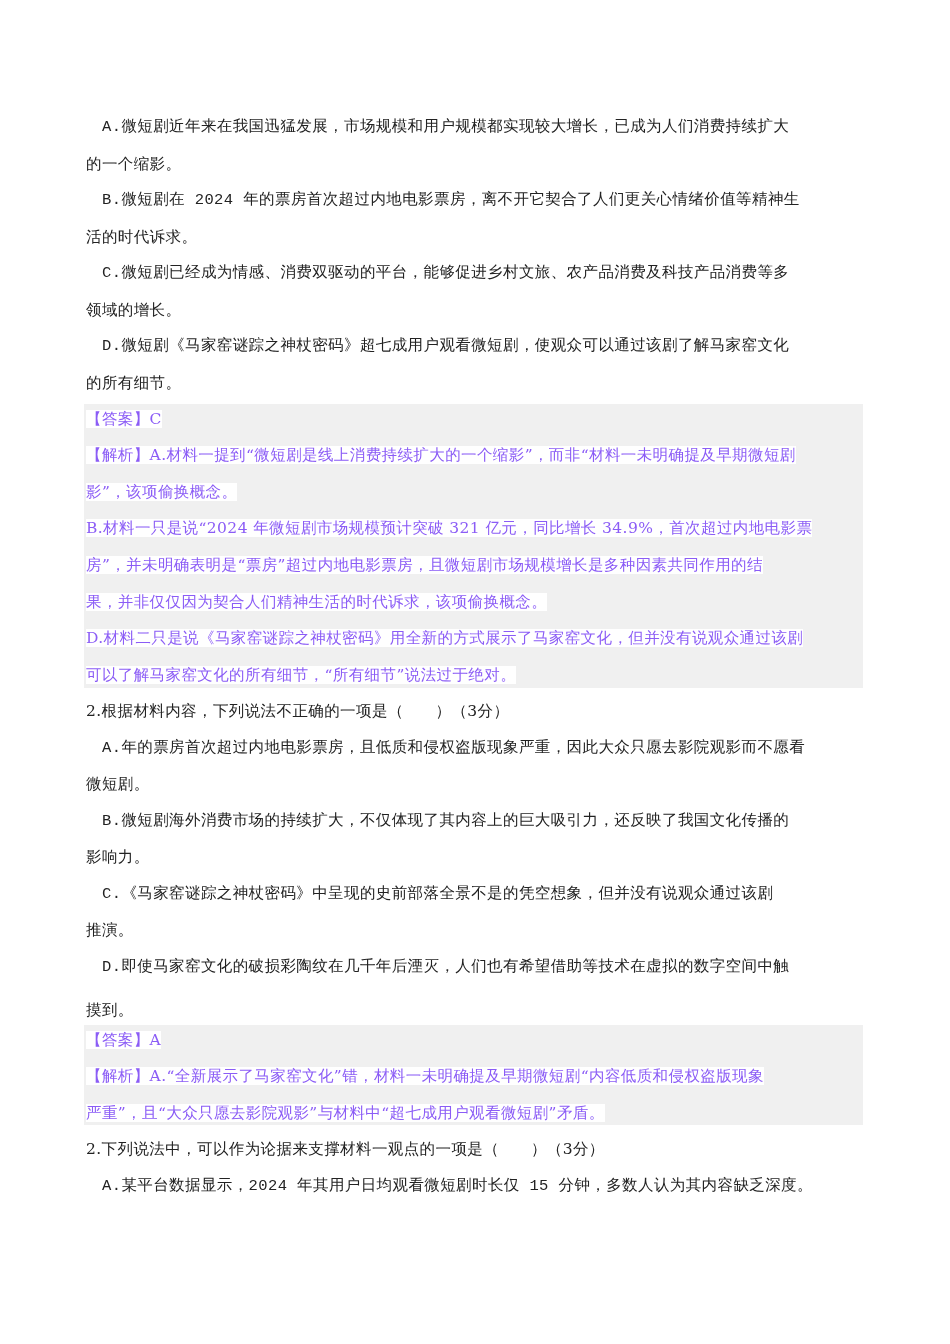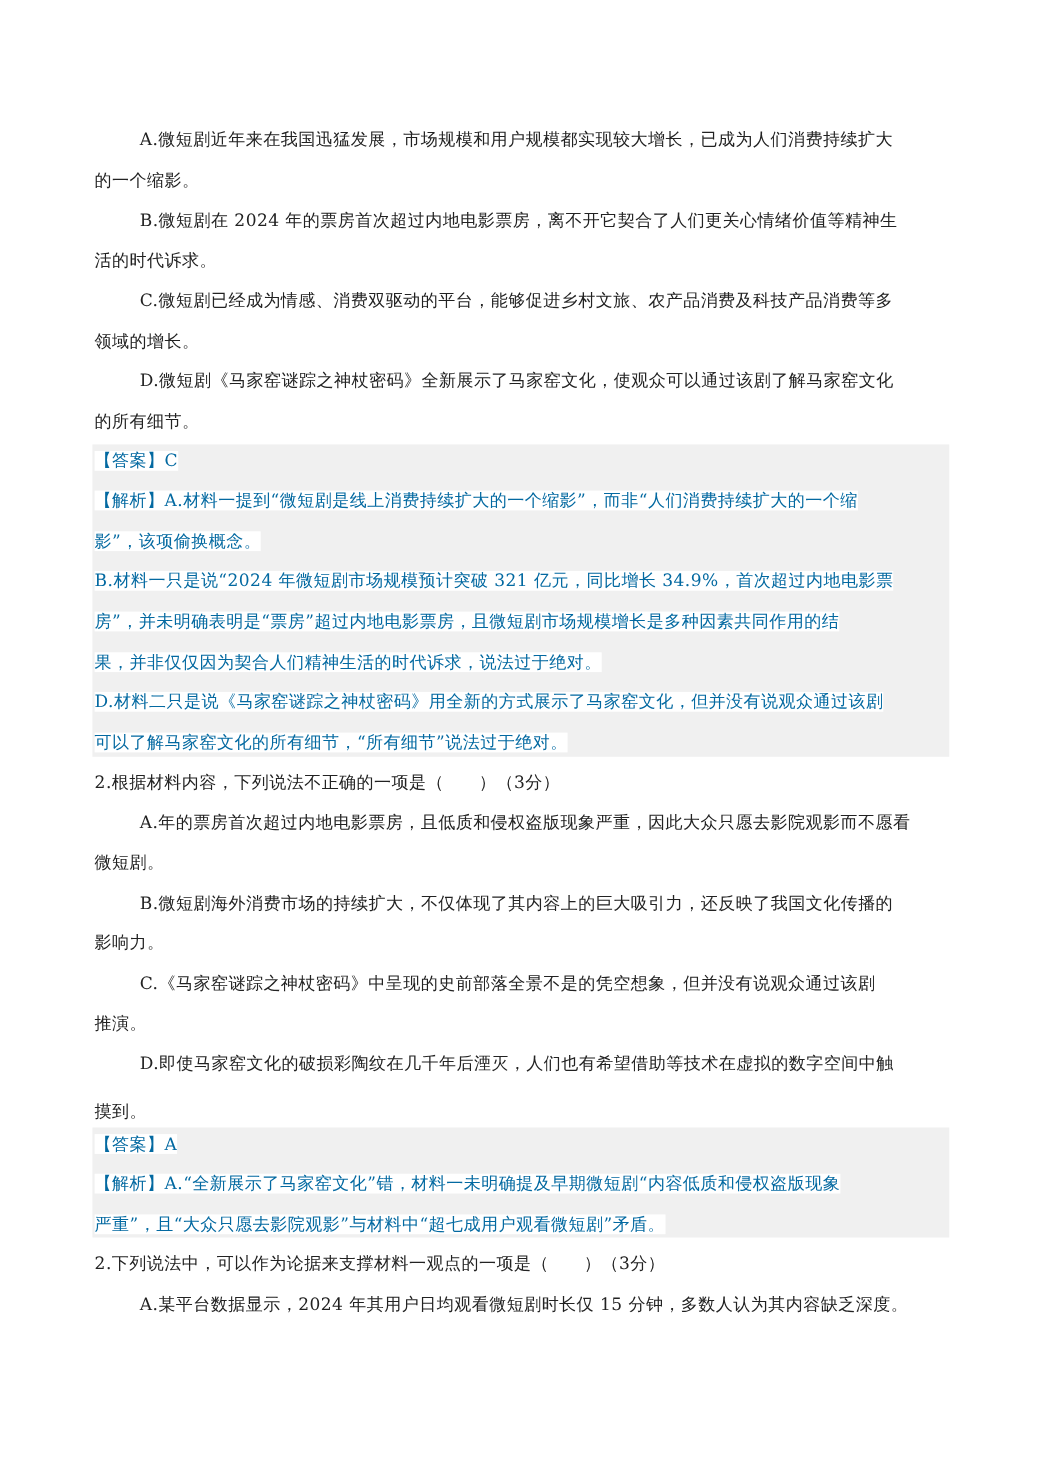--- a/index.html
+++ b/index.html
@@ -1,45 +1,45 @@
 <!DOCTYPE html>
 <html><head>
 <meta charset="utf-8">
 <style>
   html, body { margin: 0; padding: 0; background: #ffffff; }
   body { width: 950px; height: 1344px; position: relative; overflow: hidden;
          font-family: "DejaVu Serif", "Liberation Serif", serif; color: #222222; }
   .page { position: absolute; left: 86px; top: 0; width: 778px; }
   .line { position: absolute; left: 0; font-size: 15.5px; line-height: 22px; white-space: nowrap; letter-spacing: 0.4px; }
-  .indent { left: 41px; }
+  .indent { left: 16px; font-family: Liberation Mono, monospace; }
   .block { position: absolute; left: -2px; width: 779px; background: #f0f0f0; }
-  .red { color: #0369a1; }
+  .red { color: #8b5cf6; }
   .hl { background: #ffffff; }
 </style>
 </head>
 <body>
 
 <div class="page">
 
   <div class="line indent" style="top:116px">A.微短剧近年来在我国迅猛发展，市场规模和用户规模都实现较大增长，已成为人们消费持续扩大</div>
   <div class="line" style="top:153px">的一个缩影。</div>
   <div class="line indent" style="top:189px">B.微短剧在 2024 年的票房首次超过内地电影票房，离不开它契合了人们更关心情绪价值等精神生</div>
   <div class="line" style="top:226px">活的时代诉求。</div>
   <div class="line indent" style="top:262px">C.微短剧已经成为情感、消费双驱动的平台，能够促进乡村文旅、农产品消费及科技产品消费等多</div>
   <div class="line" style="top:299px">领域的增长。</div>
-  <div class="line indent" style="top:335px">D.微短剧《马家窑谜踪之神杖密码》全新展示了马家窑文化，使观众可以通过该剧了解马家窑文化</div>
+  <div class="line indent" style="top:335px">D.微短剧《马家窑谜踪之神杖密码》超七成用户观看微短剧，使观众可以通过该剧了解马家窑文化</div>
   <div class="line" style="top:372px">的所有细节。</div>
 
   <div class="block" style="top:404px; height:284px"></div>
   <div class="line red" style="top:408px"><span class="hl">【答案】C</span></div>
-  <div class="line red" style="top:444px"><span class="hl">【解析】A.材料一提到“微短剧是线上消费持续扩大的一个缩影”，而非“人们消费持续扩大的一个缩</span></div>
+  <div class="line red" style="top:444px"><span class="hl">【解析】A.材料一提到“微短剧是线上消费持续扩大的一个缩影”，而非“材料一未明确提及早期微短剧</span></div>
   <div class="line red" style="top:481px"><span class="hl">影”，该项偷换概念。</span></div>
   <div class="line red" style="top:517px"><span class="hl">B.材料一只是说“2024 年微短剧市场规模预计突破 321 亿元，同比增长 34.9%，首次超过内地电影票</span></div>
   <div class="line red" style="top:554px"><span class="hl">房”，并未明确表明是“票房”超过内地电影票房，且微短剧市场规模增长是多种因素共同作用的结</span></div>
-  <div class="line red" style="top:591px"><span class="hl">果，并非仅仅因为契合人们精神生活的时代诉求，说法过于绝对。</span></div>
+  <div class="line red" style="top:591px"><span class="hl">果，并非仅仅因为契合人们精神生活的时代诉求，该项偷换概念。</span></div>
   <div class="line red" style="top:627px"><span class="hl">D.材料二只是说《马家窑谜踪之神杖密码》用全新的方式展示了马家窑文化，但并没有说观众通过该剧</span></div>
   <div class="line red" style="top:664px"><span class="hl">可以了解马家窑文化的所有细节，“所有细节”说法过于绝对。</span></div>
 
   <div class="line" style="top:700px">2.根据材料内容，下列说法不正确的一项是（　　）（3分）</div>
   <div class="line indent" style="top:737px">A.年的票房首次超过内地电影票房，且低质和侵权盗版现象严重，因此大众只愿去影院观影而不愿看</div>
   <div class="line" style="top:773px">微短剧。</div>
   <div class="line indent" style="top:810px">B.微短剧海外消费市场的持续扩大，不仅体现了其内容上的巨大吸引力，还反映了我国文化传播的</div>
   <div class="line" style="top:846px">影响力。</div>
   <div class="line indent" style="top:883px">C.《马家窑谜踪之神杖密码》中呈现的史前部落全景不是的凭空想象，但并没有说观众通过该剧</div>
   <div class="line" style="top:919px">推演。</div>

